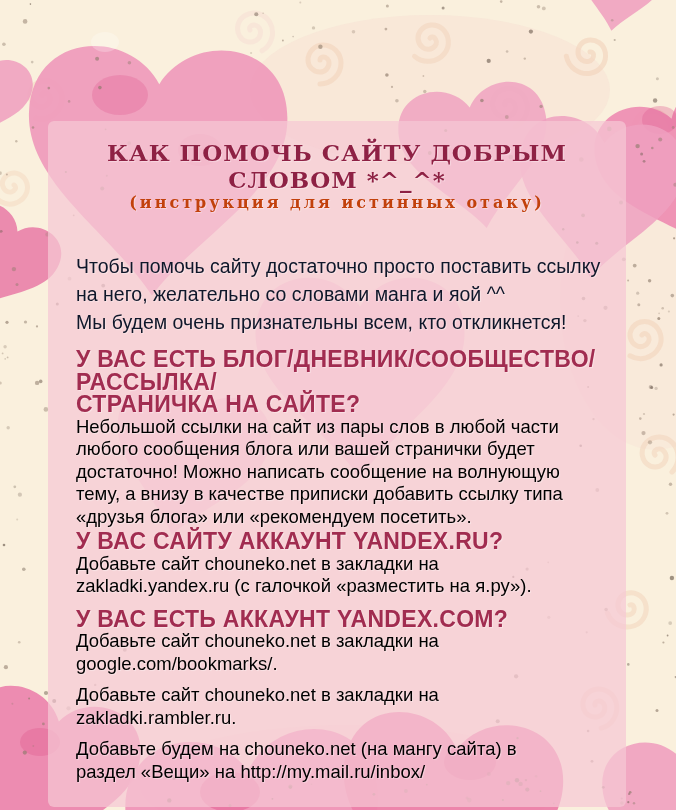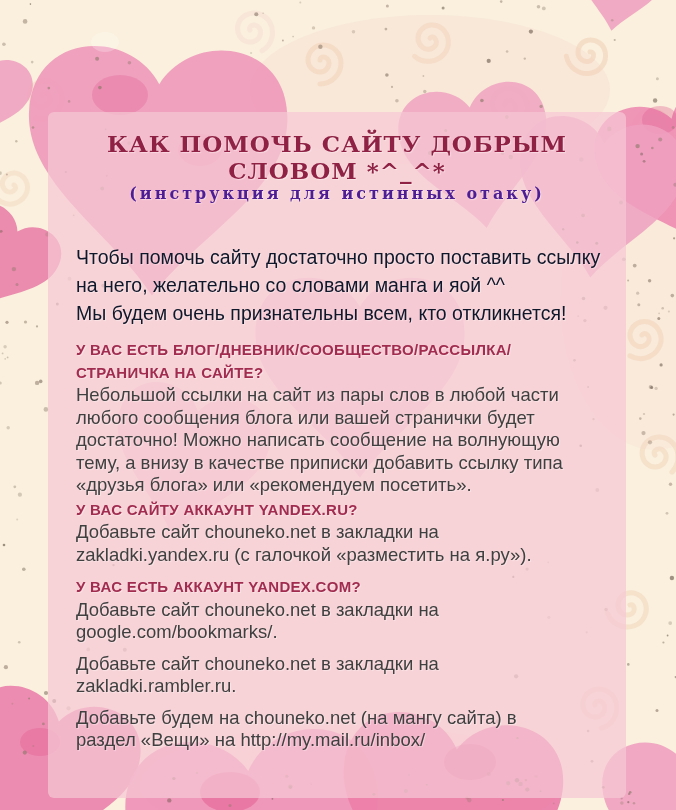--- a/index.html
+++ b/index.html
@@ -1,35 +1,35 @@
 <!DOCTYPE html>
 <html><head>
 <meta charset="utf-8">
 <style>
   html,body{margin:0;padding:0;}
   .stage{position:relative;width:676px;height:810px;overflow:hidden;background:#faf0dd;
          font-family:"Liberation Sans", sans-serif;}
   .bg{position:absolute;left:0;top:0;width:676px;height:810px;display:block;}
-  .panel{position:absolute;left:48px;top:112px;width:578px;height:686px;box-sizing:border-box;
+  .panel{position:absolute;left:48px;top:121px;width:578px;height:686px;box-sizing:border-box;
          background:rgba(245,199,212,0.72);border-radius:6px;padding:18px 14px 5px 14px;}
   .panel *{text-shadow:1px 1px 1px rgba(255,255,255,0.4);}
   .title{margin:0;text-align:center;font-family:"DejaVu Serif", serif;font-weight:bold;
          font-size:23px;line-height:27px;letter-spacing:1px;color:#8e2144;}
   .subtitle{text-align:center;font-family:"DejaVu Serif", serif;font-weight:bold;
-         font-size:16px;line-height:19px;letter-spacing:3px;color:#4c1d95;}
+         font-size:16px;line-height:19px;letter-spacing:3px;color:#c2410c;}
   .intro{margin:40px 0 0 14px;width:530px;font-size:19.5px;line-height:28px;color:#0f172a;
          white-space:pre-line;}
   .sections{margin-left:14px;}
   .section{margin-top:9px;}
   .section:nth-of-type(1){margin-top:12px;}
   .section:nth-of-type(2){margin-top:2px;}
   .section:nth-of-type(3){margin-top:10px;}
-  .section h2{margin:0;font-size:15px;line-height:22.5px;font-weight:bold;color:#a12c50;
+  .section h2{margin:0;font-size:23px;line-height:22.5px;font-weight:bold;color:#a12c50;
          letter-spacing:0.3px;white-space:pre-line;}
-  .section p{margin:0;font-size:18.5px;line-height:22.5px;color:#404040;white-space:pre-line;}
+  .section p{margin:0;font-size:18.5px;line-height:22.5px;color:#000000;white-space:pre-line;}
 </style>
 </head>
 <body>
 
 <div class="stage">
 
   <svg id="bgsvg" class="bg" viewBox="0 0 676 810" xmlns="http://www.w3.org/2000/svg">
     <defs>
       <path id="heart" d="M 0 -28 C 14 -52 55 -48 55 -14 C 55 16 18 36 0 62 C -18 36 -55 16 -55 -14 C -55 -48 -14 -52 0 -28 Z"></path>
       <path id="swirl" d="M0,0 a3,3 0 0 1 3,-3 a6,6 0 0 1 6,6 a9,9 0 0 1 -9,9 a12,12 0 0 1 -12,-12 a15,15 0 0 1 15,-15 a18,18 0 0 1 18,18 a21,21 0 0 1 -21,21" fill="none" stroke-linecap="round"></path>

